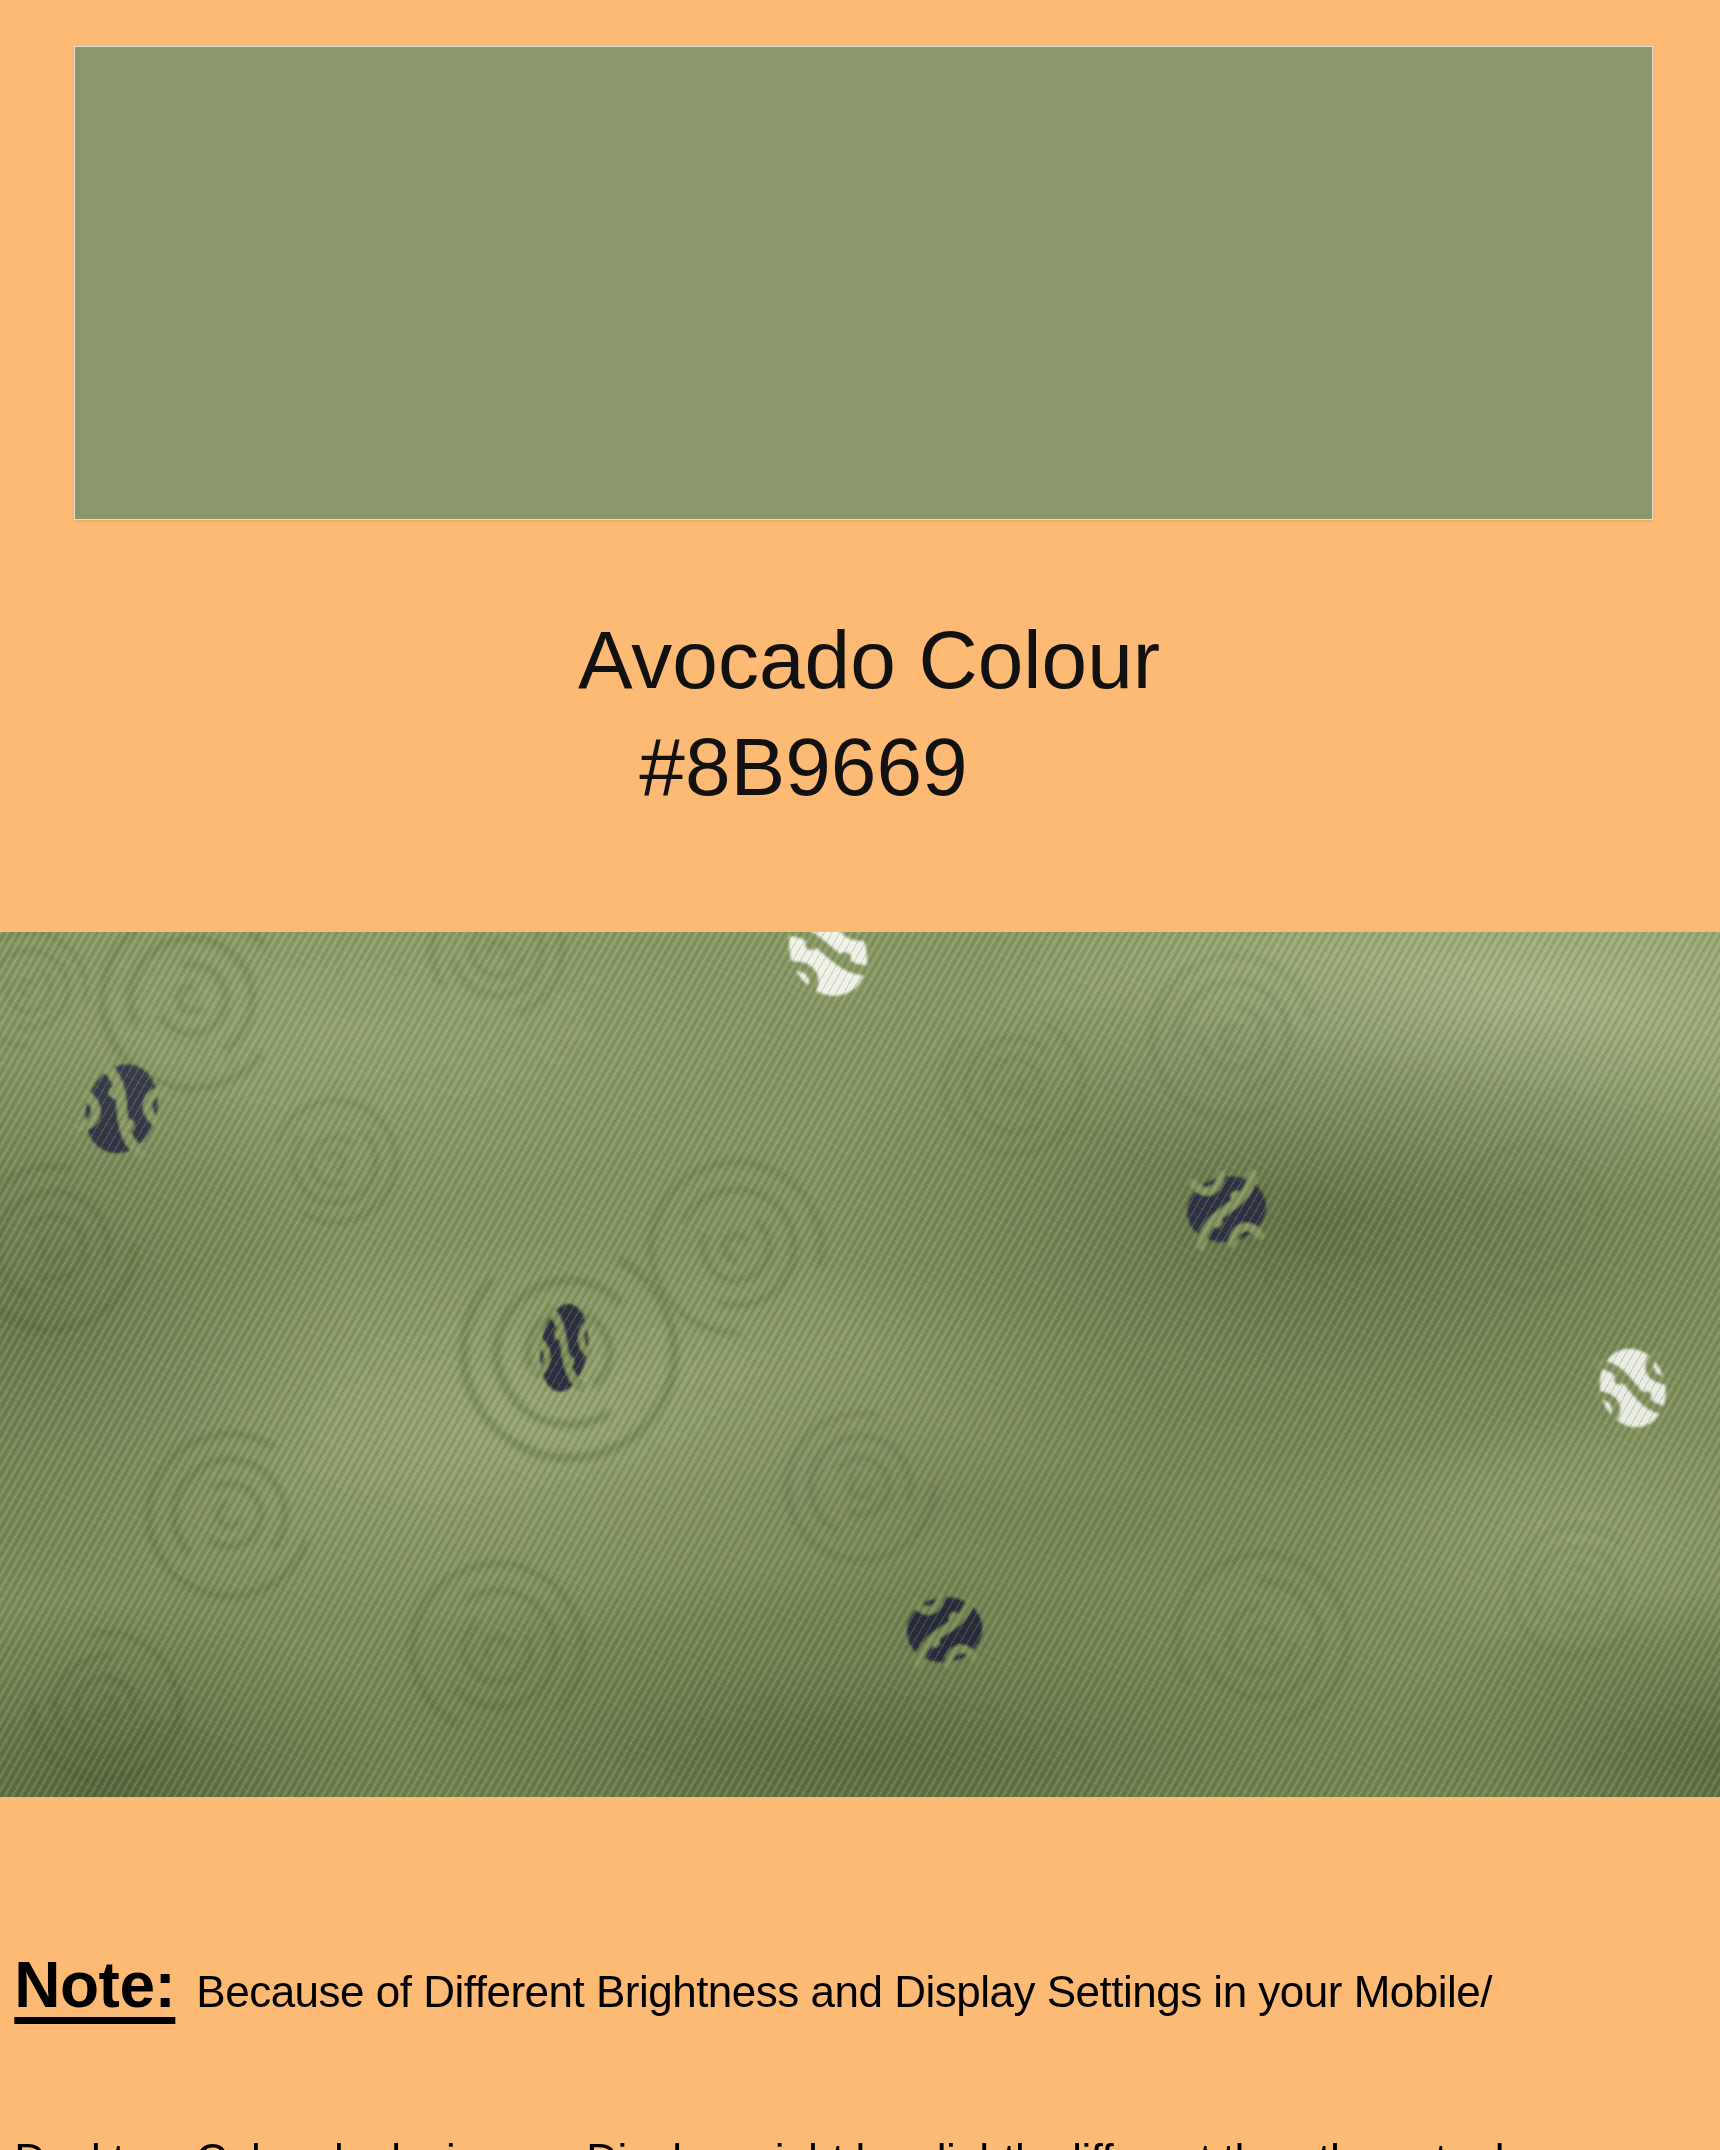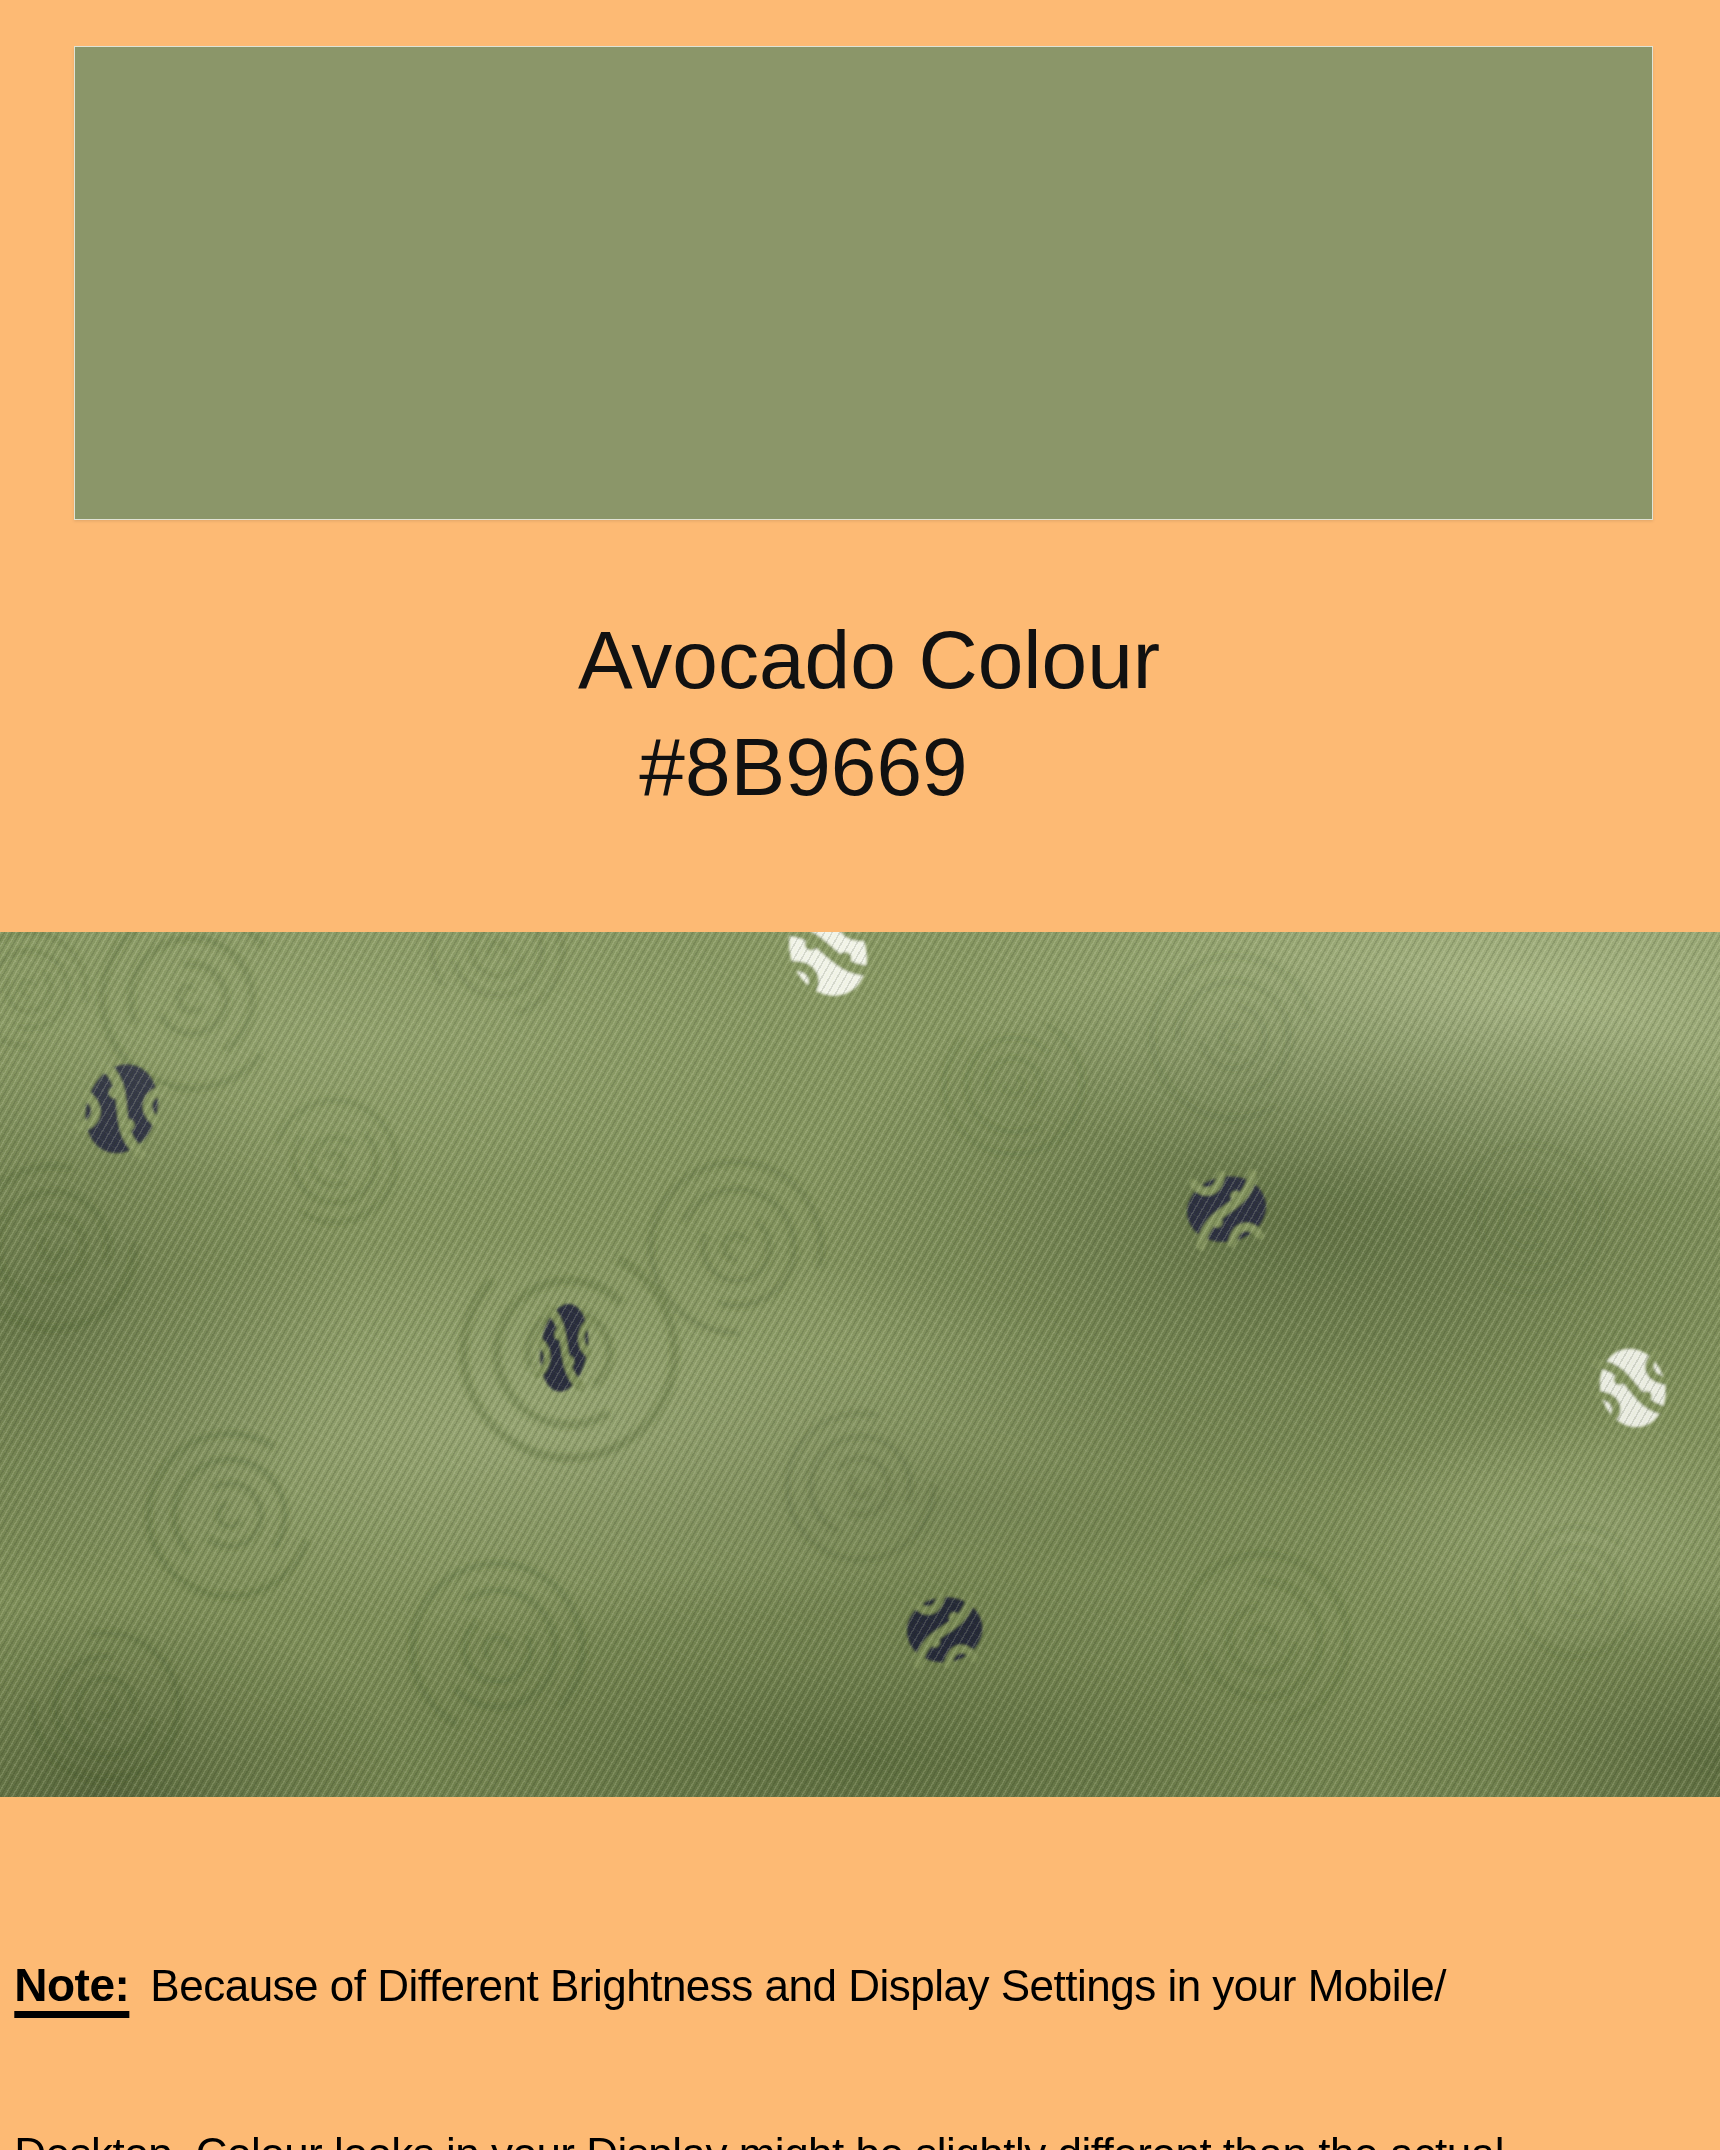--- a/index.html
+++ b/index.html
@@ -43,21 +43,21 @@
   
   .shade{position:absolute;inset:0;pointer-events:none;
          background:
            radial-gradient(ellipse 669px 249px at 20% 12%, rgba(238,246,206,0.10), rgba(238,246,206,0) 65%),
            radial-gradient(ellipse 765px 229px at 55% 66%, rgba(25,38,10,0.12), rgba(25,38,10,0) 70%),
            linear-gradient(180deg, rgba(255,255,255,0.05), rgba(0,0,0,0.05));}
 
   
   .note{position:absolute;left:14.3px;top:1845px;width:1697px;color:#000;
         font-size:44px;line-height:56px;letter-spacing:-0.5px;white-space:pre;}
-  .note-label{font-weight:bold;font-size:46px;margin-right:21px;
+  .note-label{font-weight:bold;font-size:64px;margin-right:21px;
               text-decoration:underline;text-decoration-thickness:6.7px;text-underline-offset:9.6px;}
 </style>
 </head>
 <body>
 
 <div class="page" style="background: #fdba74;">
 
   <div class="swatch" style="background: rgb(139, 150, 105); border-color: rgb(223, 227, 214);"></div>
 
   <div class="title-line title-name" style="color: rgb(17, 17, 17);">Avocado Colour</div>

